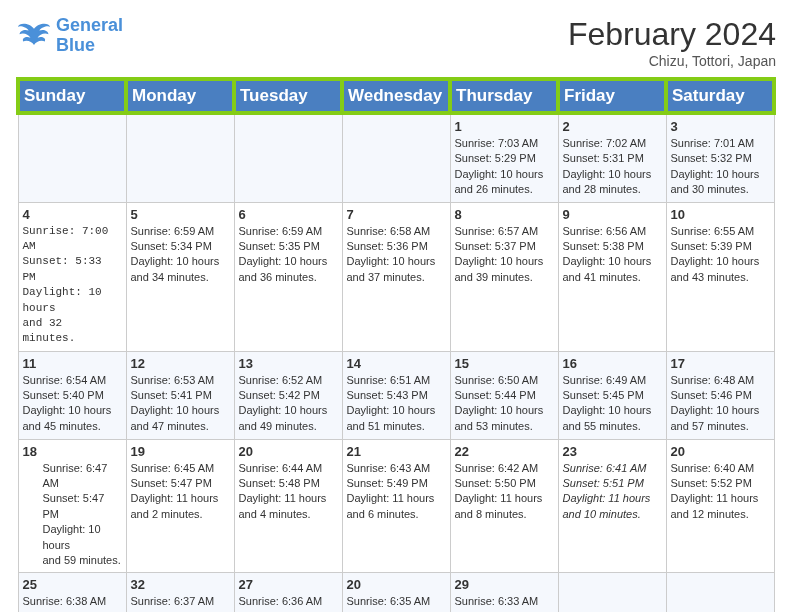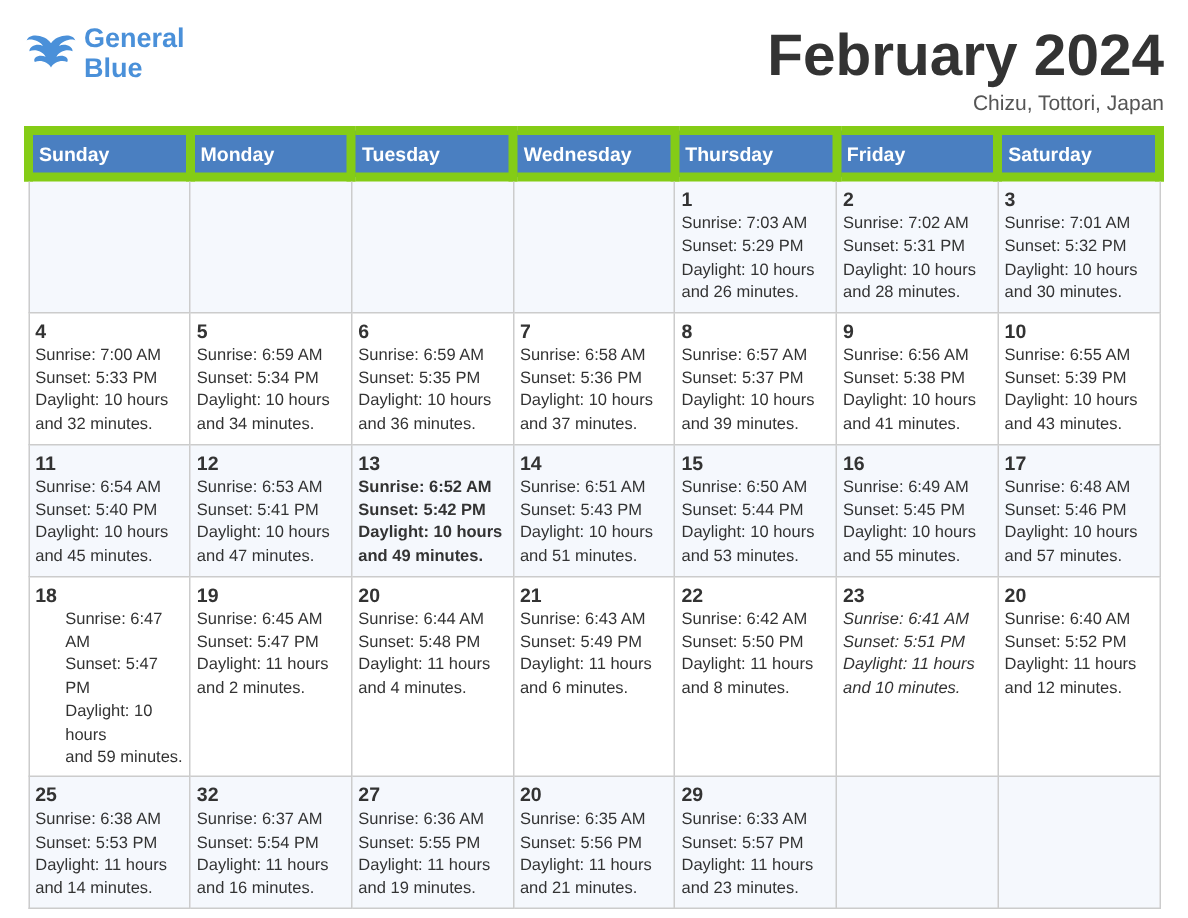--- a/index.html
+++ b/index.html
@@ -31,39 +31,39 @@
       color: #4a90d9;
     }
     .logo-bird {
       width: 36px;
       height: 30px;
     }
     .title-block {
       text-align: right;
     }
     .month-year {
-      font-size: 39px;
-      color: #333;
-      font-weight: bold;
+      font-size: 32px;
+      color: #333;
+      font-weight: normal;
     }
     .location {
       font-size: 14px;
       color: #555;
     }
     table {
       width: 100%;
       border-collapse: collapse;
     }
     thead tr th {
       background-color: #4a7fc1;
       color: #fff;
-      font-size: 13px;
+      font-size: 17px;
       font-weight: bold;
       padding: 5px 4px;
-      border: 6px solid #84cc16;
+      border: 4px solid #84cc16;
       text-align: left;
     }
     tbody tr td {
       border: 1px solid #ccc;
       vertical-align: top;
       padding: 4px 4px;
       font-size: 10.5px;
       color: #333;
       width: calc(100% / 7);
       height: 88px;
@@ -149,21 +149,21 @@
           <span class="day-number">3</span>
           <div class="day-info" style="white-space: pre-line;">Sunrise: 7:01 AM
 Sunset: 5:32 PM
 Daylight: 10 hours
 and 30 minutes.</div>
         </td>
       </tr>
       <tr>
         <td>
           <span class="day-number">4</span>
-          <div class="day-info" style="white-space: pre-line;">Sunrise: 7:00 AM
+          <div class="day-info" style="white-space: pre-line; font-family: Liberation Mono, monospace;">Sunrise: 7:00 AM
 Sunset: 5:33 PM
 Daylight: 10 hours
 and 32 minutes.</div>
         </td>
         <td>
           <span class="day-number">5</span>
           <div class="day-info" style="white-space: pre-line;">Sunrise: 6:59 AM
 Sunset: 5:34 PM
 Daylight: 10 hours
 and 34 minutes.</div>
@@ -214,21 +214,21 @@
         </td>
         <td>
           <span class="day-number">12</span>
           <div class="day-info" style="white-space: pre-line;">Sunrise: 6:53 AM
 Sunset: 5:41 PM
 Daylight: 10 hours
 and 47 minutes.</div>
         </td>
         <td>
           <span class="day-number">13</span>
-          <div class="day-info" style="white-space: pre-line; font-weight: bold;">Sunrise: 6:52 AM
+          <div class="day-info" style="white-space: pre-line;">Sunrise: 6:52 AM
 Sunset: 5:42 PM
 Daylight: 10 hours
 and 49 minutes.</div>
         </td>
         <td>
           <span class="day-number">14</span>
           <div class="day-info" style="white-space: pre-line;">Sunrise: 6:51 AM
 Sunset: 5:43 PM
 Daylight: 10 hours
 and 51 minutes.</div>

